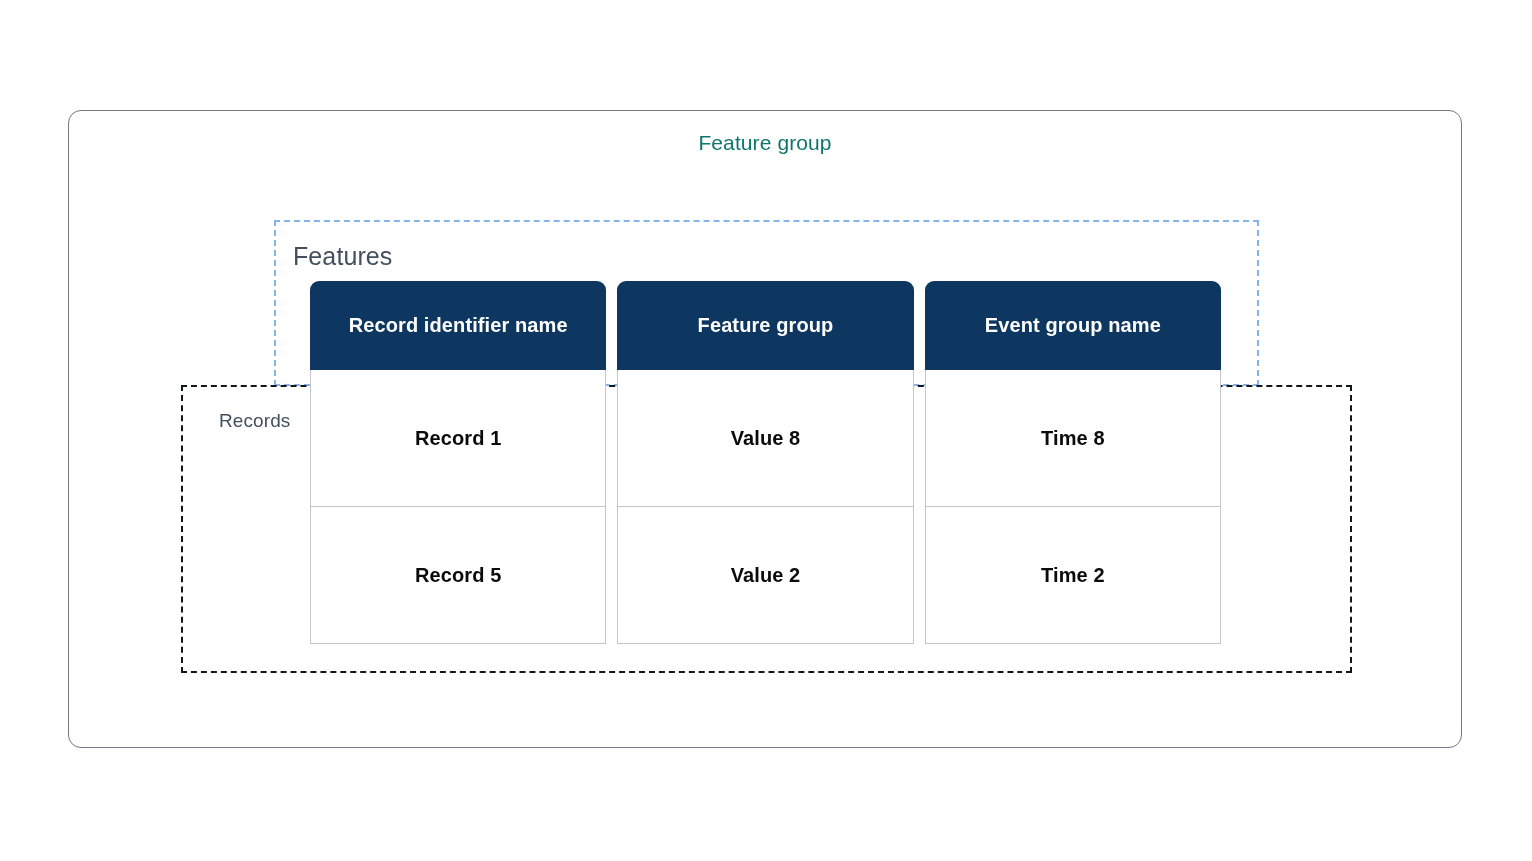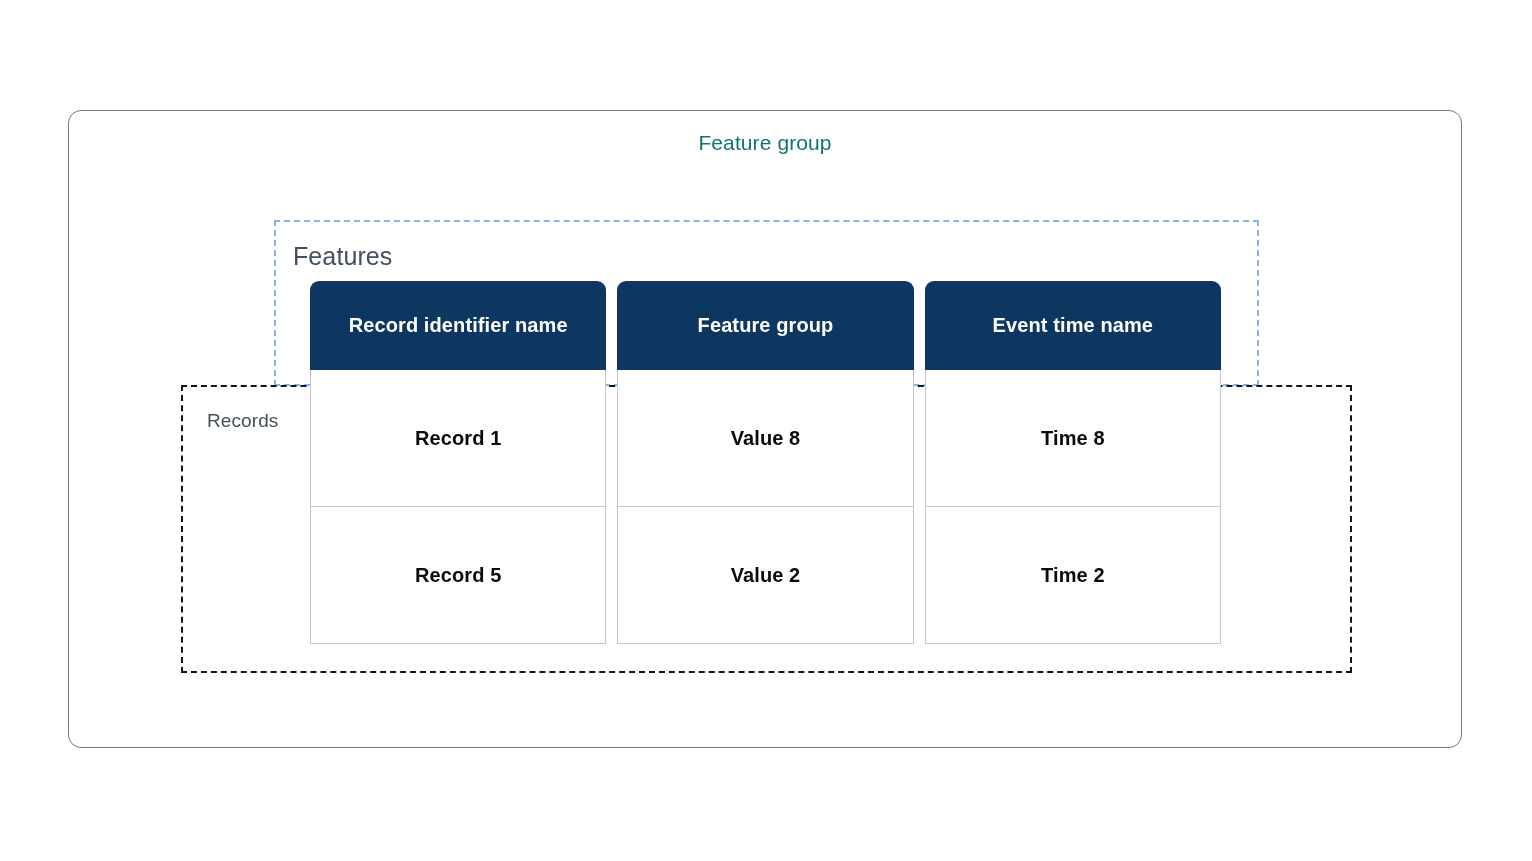--- a/index.html
+++ b/index.html
@@ -70,21 +70,21 @@
     top: 385px;
     width: 1171px;
     height: 288px;
     box-sizing: border-box;
     border: 2.5px dashed #12151c;
     background: transparent;
   }
 
   .records-label {
     position: absolute;
-    left: 207px;
+    left: 219px;
     top: 410px;
     font-size: 19px;
     font-weight: 400;
     color: #444f5e;
     letter-spacing: 0.1px;
   }
 
   
   .table-wrap {
     position: absolute;
@@ -157,18 +157,18 @@
     <div class="col-cell">Record 5</div>
   </div>
 
   <div class="column">
     <div class="col-header">Feature group</div>
     <div class="col-cell">Value 8</div>
     <div class="col-cell">Value 2</div>
   </div>
 
   <div class="column">
-    <div class="col-header">Event time name</div>
+    <div class="col-header">Event group name</div>
     <div class="col-cell">Time 8</div>
     <div class="col-cell">Time 2</div>
   </div>
 
 </div>
 
 </body></html>

